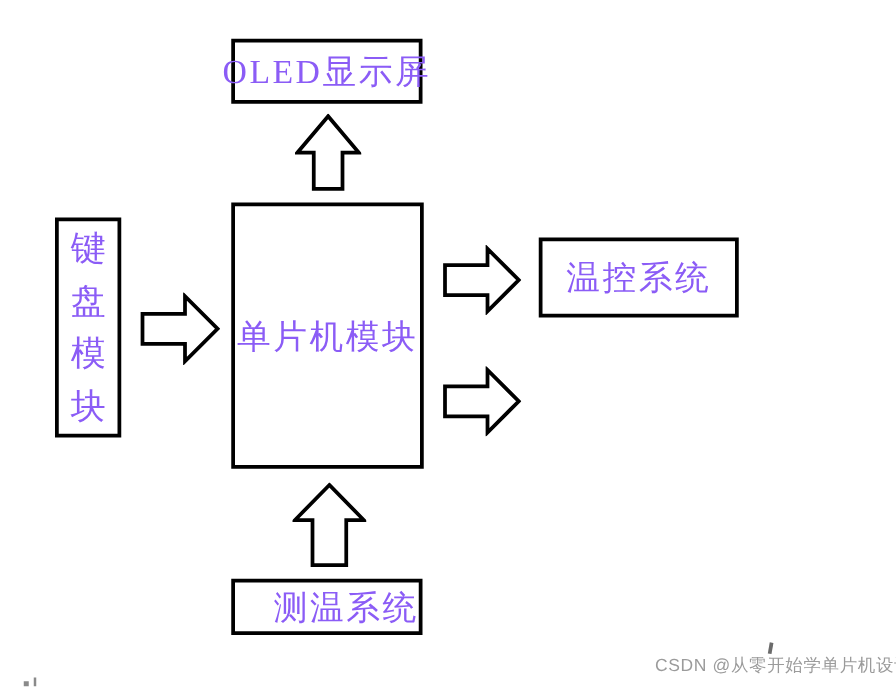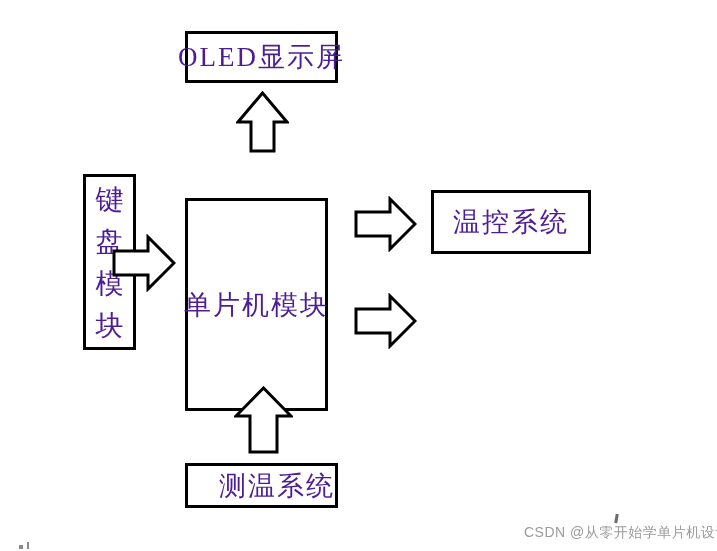--- a/index.html
+++ b/index.html
@@ -9,49 +9,48 @@
     height: 551px;
     background: #ffffff;
     overflow: hidden;
     font-family: "Liberation Serif", "DejaVu Serif", serif;
   }
   .box {
     position: absolute;
     box-sizing: border-box;
     border: 3px solid #000000;
     background: #ffffff;
-    color: #4c1d95;
+    color: #8b5cf6;
     display: flex;
     align-items: center;
     justify-content: center;
     font-size: 27px;
     letter-spacing: 2px;
     white-space: nowrap;
   }
   .box.vertical {
     display: block;
     text-align: center;
     white-space: normal;
     word-break: break-all;
     font-size: 28px;
     line-height: 42px;
     letter-spacing: 0;
     padding-top: 2px;
-    margin-left: 39px;
   }
   .arrow { position: absolute; }
   .arrow svg { display: block; }
   .arrow polygon {
     fill: #ffffff;
     stroke: #000000;
     stroke-width: 3;
     stroke-linejoin: miter;
   }
   #node-oled         { left: 185px; top: 31px;  width: 153px; height: 52px; }
-  #node-mcu          { left: 185px; top: 162px; width: 143px; height: 213px; margin-top: 36px; }
+  #node-mcu          { left: 185px; top: 162px; width: 154px; height: 213px; }
   #node-keyboard     { left: 44px;  top: 174px; width: 53px;  height: 176px; }
   #node-temp-control { left: 431px; top: 190px; width: 160px; height: 64px; }
   #node-indicator    { left: 431px; top: 297px; width: 160px; height: 47px; }
   #node-temp-measure { left: 185px; top: 463px; width: 153px; height: 45px; justify-content: flex-end; }
 
   #arrow-mcu-to-oled      { left: 236px; top: 91px; }
   #arrow-keyboard-to-mcu  { left: 112px; top: 234px; }
   #arrow-mcu-to-tempctrl  { left: 354px; top: 196px; }
   #arrow-mcu-to-indicator { left: 354px; top: 293px; }
   #arrow-tempmeas-to-mcu  { left: 234px; top: 386px; }

